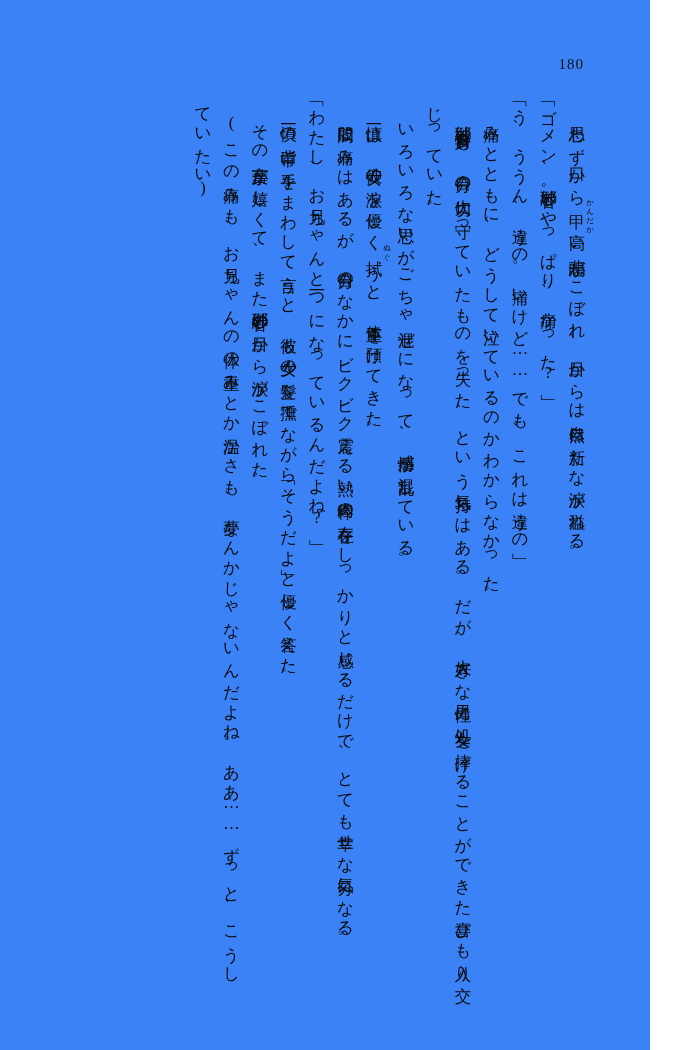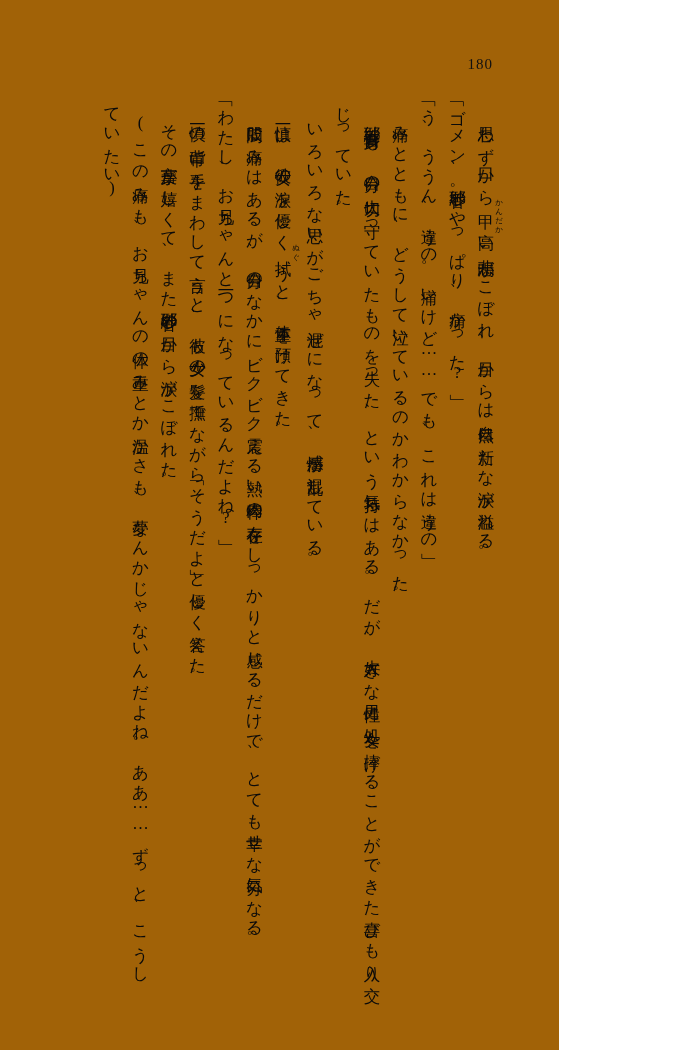--- a/index.html
+++ b/index.html
@@ -9,24 +9,24 @@
   }
   body {
     width: 694px;
     height: 1050px;
     font-family: "Liberation Serif", "DejaVu Serif", serif;
     color: #0a0a0a;
     overflow: hidden;
   }
   .page {
     position: relative;
-    width: 559px;
+    width: 650px;
     height: 1050px;
     box-sizing: border-box;
-    background: #a16207;
+    background: #3b82f6;
   }
   .page-number {
     position: absolute;
     top: 56px;
     right: 66px;
     font-size: 15px;
     letter-spacing: 1px;
     color: #111;
   }
   .text-body {

